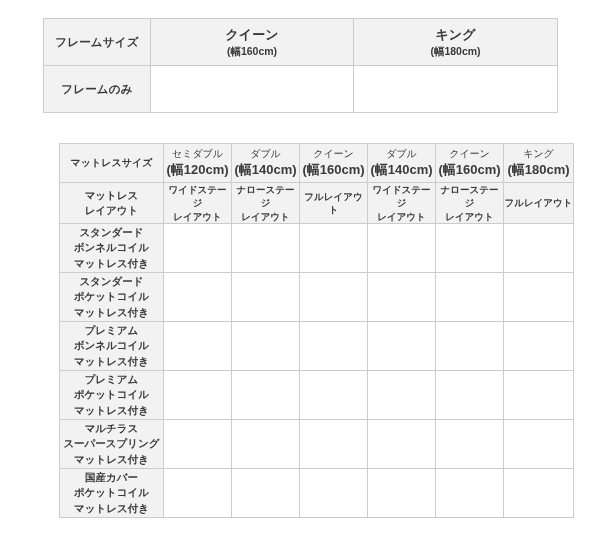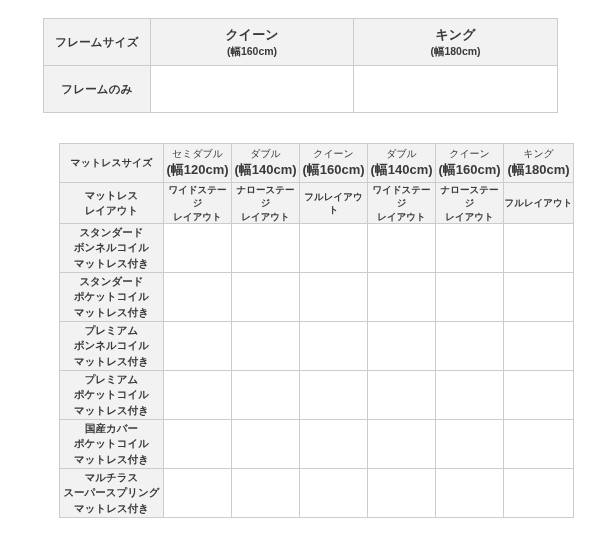--- a/index.html
+++ b/index.html
@@ -278,41 +278,41 @@
         <td class="cell"></td>
         <td class="cell"></td>
         <td class="cell"></td>
         <td class="cell"></td>
         <td class="cell"></td>
         <td class="cell"></td>
       </tr>
 
       <tr>
         <td class="rowlabel">
+          <span class="label-line">マルチラス</span>
+          <span class="label-line">スーパースプリング</span>
+          <span class="label-line">マットレス付き</span>
+        </td>
+        <td class="cell"></td>
+        <td class="cell"></td>
+        <td class="cell"></td>
+        <td class="cell"></td>
+        <td class="cell"></td>
+        <td class="cell"></td>
+      </tr>
+
+      <tr>
+        <td class="rowlabel">
           <span class="label-line">国産カバー</span>
           <span class="label-line">ポケットコイル</span>
           <span class="label-line">マットレス付き</span>
         </td>
         <td class="cell"></td>
         <td class="cell"></td>
         <td class="cell"></td>
         <td class="cell"></td>
         <td class="cell"></td>
         <td class="cell"></td>
       </tr>
-
-      <tr>
-        <td class="rowlabel">
-          <span class="label-line">マルチラス</span>
-          <span class="label-line">スーパースプリング</span>
-          <span class="label-line">マットレス付き</span>
-        </td>
-        <td class="cell"></td>
-        <td class="cell"></td>
-        <td class="cell"></td>
-        <td class="cell"></td>
-        <td class="cell"></td>
-        <td class="cell"></td>
-      </tr>
     </tbody>
   </table>
 
 </div>
 
 </body></html>

